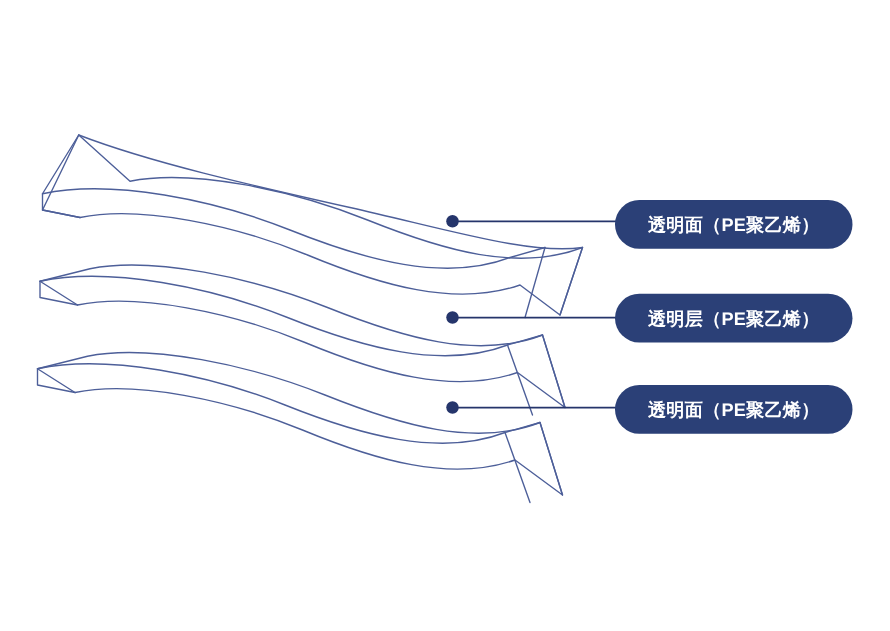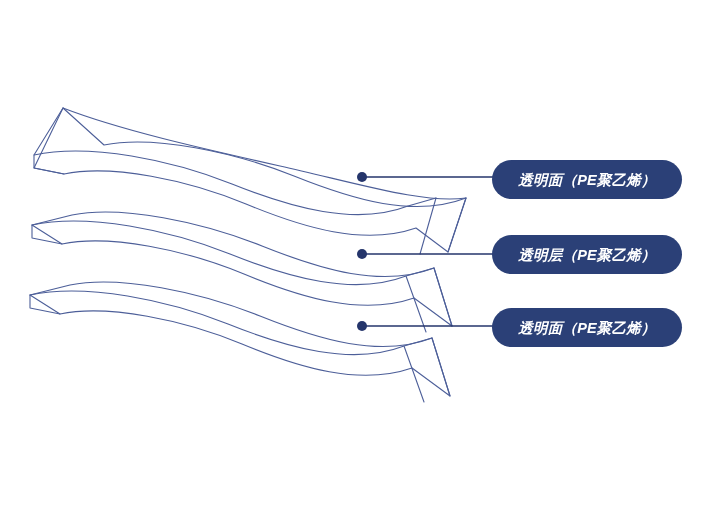--- a/index.html
+++ b/index.html
@@ -13,21 +13,20 @@
     font-family: "Liberation Sans", "DejaVu Sans", sans-serif;
     overflow: hidden;
     position: relative;
   }
   #diagram-root {
     position: absolute;
     left: 0;
     top: 0;
     width: 712px;
     height: 505px;
-    font-style: italic;
   }
   .layer-stroke {
     fill: none;
     stroke: #4d5f99;
     stroke-width: 1.1;
     stroke-linejoin: round;
     stroke-linecap: round;
   }
   .layer-face {
     fill: #ffffff;

